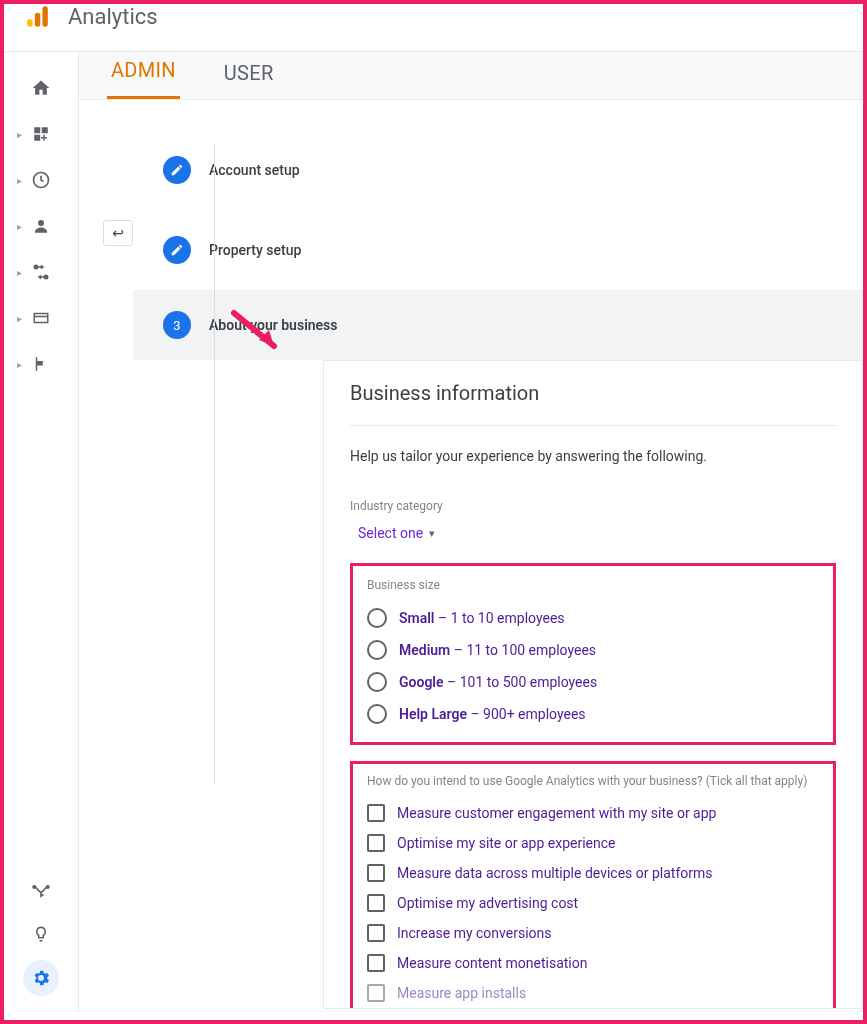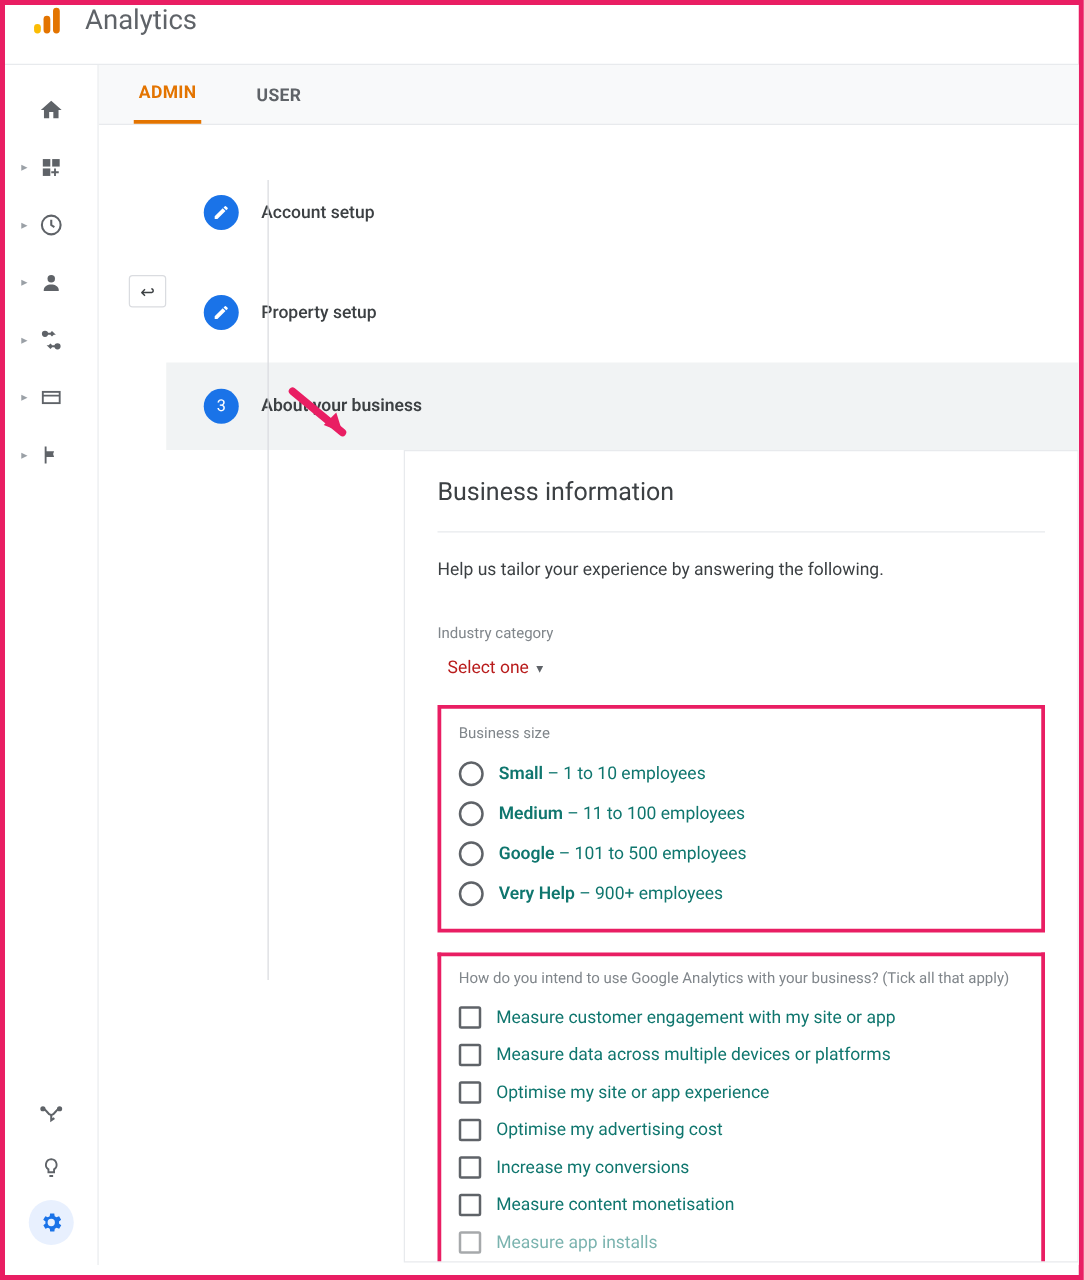--- a/index.html
+++ b/index.html
@@ -10,40 +10,40 @@
   .app-title { font-size: 22px; color: #5f6368; font-weight: 400; }
   .body-row { display: flex; height: calc(100% - 56px); }
   .sidebar { width: 75px; border-right: 1px solid #e8eaed; display: flex; flex-direction: column; align-items: center; padding-top: 20px; position: relative; }
   .sidebar-top { flex: 1; display: flex; flex-direction: column; align-items: center; gap: 14px; }
   .sidebar-bottom { display: flex; flex-direction: column; align-items: center; gap: 10px; padding-bottom: 16px; }
   .sb-item { width: 40px; height: 32px; display: flex; align-items: center; justify-content: center; color: #5f6368; position: relative; }
   .sb-item.hasarrow::before { content: "▸"; font-size: 10px; color: #9aa0a6; position: absolute; left: -4px; }
   .sb-active { background: #e8f0fe; border-radius: 50%; width: 36px; height: 36px; color: #1a73e8; }
   .main { flex: 1; background: #f8f9fa; position: relative; overflow: hidden; }
   .tabs { height: 48px; display: flex; align-items: flex-end; padding-left: 28px; gap: 40px; background: #f8f9fa; border-bottom: 1px solid #e8eaed; }
-  .tab { font-size: 14px; font-weight: 700; color: #5f6368; padding: 14px 4px; cursor: pointer; letter-spacing: .3px; }
+  .tab { font-size: 20px; font-weight: 400; color: #5f6368; padding: 14px 4px; cursor: pointer; letter-spacing: .3px; }
   .tab.active { color: #e37400; border-bottom: 3px solid #e37400; }
   .content { background: #fff; margin-top: 0; padding: 30px 0 0 0; position: relative; height: calc(100% - 48px); }
   .back-box { position: absolute; left: 24px; top: 120px; width: 30px; height: 26px; border: 1px solid #dadce0; border-radius: 3px; display:flex; align-items:center; justify-content:center; background:#fff; font-size:14px; }
   .rail { width: 1px; background: #dadce0; margin-left: 15px; height: 640px; margin-top: 14px; position: absolute; left: 120px; }
   .steps { margin-left: 84px; }
   .step { display: flex; align-items: center; height: 80px; }
   .badge { width: 28px; height: 28px; border-radius: 50%; background: #1a73e8; color:#fff; display:flex; align-items:center; justify-content:center; margin-right: 18px; font-size: 13px; z-index:2; }
   .step-label { font-size: 14px; font-weight: 500; color: #3c4043; }
   .step.current { background: #f1f3f4; margin-left: -30px; padding-left: 30px; width: calc(100% + 30px); height: 70px; }
   .step.current .step-label { font-weight: 600; }
   .arrow { position: absolute; left: 150px; top: 208px; z-index:5; }
   .panel { margin-left: 160px; margin-top: 0; border: 1px solid #e8eaed; border-left: 1px solid #e8eaed; background:#fff; padding: 20px 26px 0 26px; }
   .panel-title { font-size: 20px; color: #3c4043; font-weight: 400; padding-bottom: 20px; border-bottom: 1px solid #e8eaed; }
   .help-text { margin: 22px 0 35px 0; font-size: 14px; color: #3c4043; }
   .field-label { font-size: 12px; color: #80868b; margin-bottom: 10px; }
-  .select-one { font-size: 14px; color: #b91c1c; display: inline-flex; align-items: center; gap: 6px; margin-bottom: 22px; padding-left: 8px; }
+  .select-one { font-size: 14px; color: #6d28d9; display: inline-flex; align-items: center; gap: 6px; margin-bottom: 22px; padding-left: 8px; }
   .select-one::after { content: "▾"; font-size: 11px; color:#5f6368; }
   .box { border: 3px solid #e91e63; padding: 12px 14px; margin-bottom: 16px; }
-  .radio-row, .check-row { display:flex; align-items:center; gap:12px; padding: 6px 0; font-size:14px; color:#0f766e; }
+  .radio-row, .check-row { display:flex; align-items:center; gap:12px; padding: 6px 0; font-size:14px; color:#4c1d95; }
   .radio { width:20px; height:20px; border:2px solid #5f6368; border-radius:50%; flex-shrink:0; }
   .check { width:18px; height:18px; border:2px solid #5f6368; border-radius:2px; flex-shrink:0; }
   .b { font-weight:600; }
   .box2 { border: 3px solid #e91e63; border-bottom: none; padding: 10px 14px 0 14px; }
   .cutoff { opacity: .55; }
 </style>
 </head>
 <body>
 
 <div class="frame">
@@ -180,37 +180,37 @@
               <div class="radio-row">
                   <div class="radio"></div>
                   <span><span class="b">Medium</span><span> – 11 to 100 employees</span></span>
                 </div>
               <div class="radio-row">
                   <div class="radio"></div>
                   <span><span class="b">Google</span><span> – 101 to 500 employees</span></span>
                 </div>
               <div class="radio-row">
                   <div class="radio"></div>
-                  <span><span class="b">Very Help</span><span> – 900+ employees</span></span>
+                  <span><span class="b">Help Large</span><span> – 900+ employees</span></span>
                 </div>
             </div>
 
             <div class="box2">
               <div class="field-label">How do you intend to use Google Analytics with your business? (Tick all that apply)</div>
               <div class="check-row">
                   <div class="check"></div>
                   <span>Measure customer engagement with my site or app</span>
                 </div>
               <div class="check-row">
                   <div class="check"></div>
+                  <span>Optimise my site or app experience</span>
+                </div>
+              <div class="check-row">
+                  <div class="check"></div>
                   <span>Measure data across multiple devices or platforms</span>
-                </div>
-              <div class="check-row">
-                  <div class="check"></div>
-                  <span>Optimise my site or app experience</span>
                 </div>
               <div class="check-row">
                   <div class="check"></div>
                   <span>Optimise my advertising cost</span>
                 </div>
               <div class="check-row">
                   <div class="check"></div>
                   <span>Increase my conversions</span>
                 </div>
               <div class="check-row">

